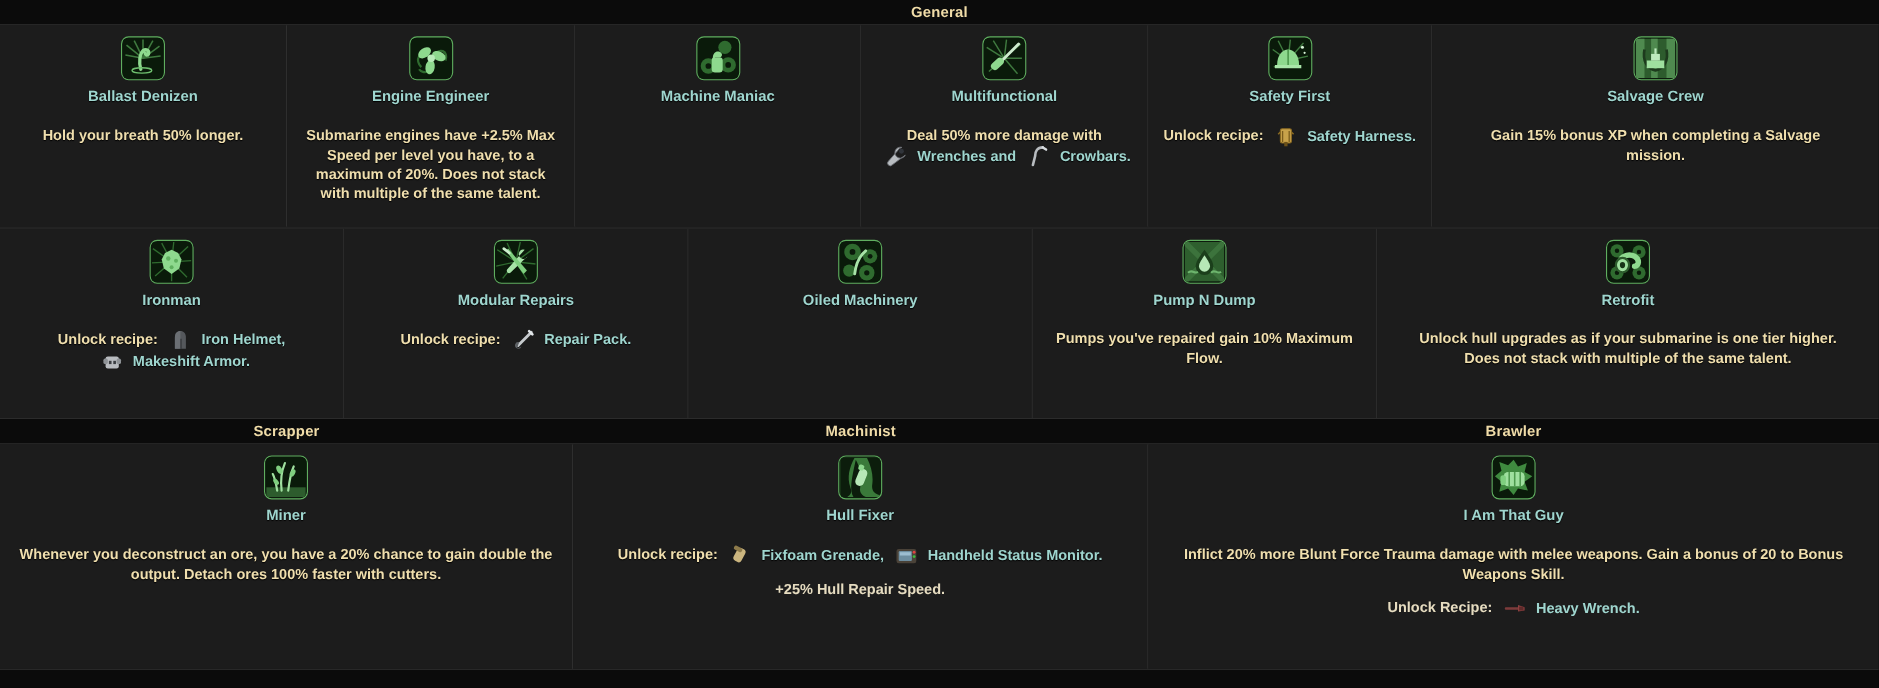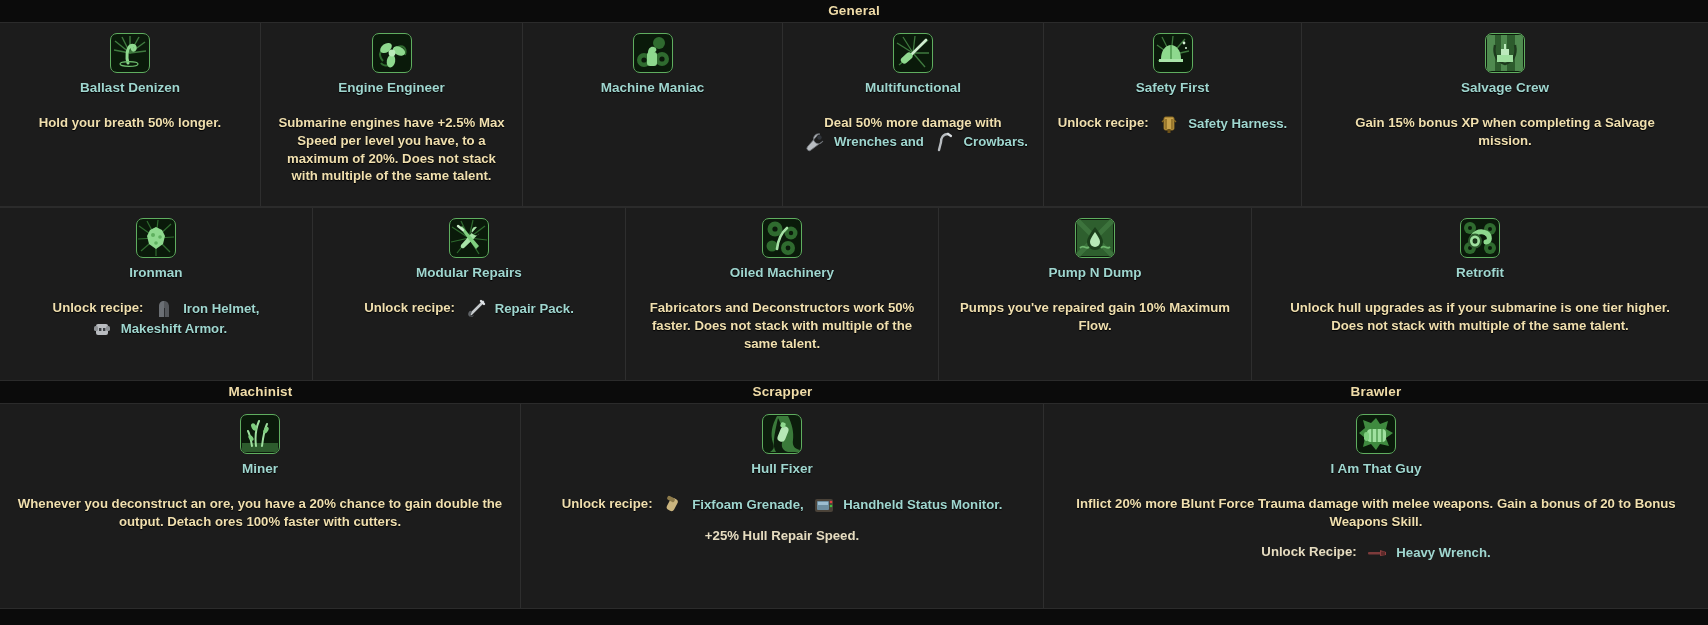--- a/index.html
+++ b/index.html
@@ -439,23 +439,20 @@
           </g>
           <g fill="#0a1a0a">
               <circle cx="11" cy="9" r="2.6"></circle>
               <circle cx="27" cy="13" r="2.2"></circle>
               <circle cx="24" cy="28" r="2.4"></circle>
             </g>
           <path d="M23 8 C17 13 14 20 13 29" fill="none" stroke="#a7e3a7" stroke-width="2.6" stroke-linecap="round"></path>
         </svg>
       </div>
       <div class="talent-name">Oiled Machinery</div>
-      <div class="talent-desc desc-mid">
-        <span class="desc-line">Fabricators and Deconstructors work 50% faster. Does not stack with multiple of the same talent.</span>
-      </div>
     </div>
 
     <div class="talent-cell">
       <div class="talent-icon">
         <svg width="36" height="36" viewBox="0 0 36 36">
           <rect width="36" height="36" fill="#2e5f2e"></rect>
           <path d="M0 0 L36 36 M0 36 L36 0" stroke="#3c733c" stroke-width="5"></path>
           <path d="M18 7 C12 15 10 19 10 22 a8 8 0 0 0 16 0 C26 19 24 15 18 7 Z" fill="#1b3f1b"></path>
           <path d="M18 12 C14 18 13 20 13 22 a5 5 0 0 0 10 0 C23 20 22 18 18 12 Z" fill="#b6e8b6"></path>
           <path d="M3 28 C7 24 9 30 12 27 M24 28 C27 24 30 30 33 27" fill="none" stroke="#6db56d" stroke-width="1.8"></path>
@@ -489,22 +486,22 @@
         </svg>
       </div>
       <div class="talent-name">Retrofit</div>
       <div class="talent-desc desc-wide">
         <span class="desc-line">Unlock hull upgrades as if your submarine is one tier higher. Does not stack with multiple of the same talent.</span>
       </div>
     </div>
   </div>
 
   <div class="section-header-band" id="hdr2">
+    <div class="section-header">Scrapper</div>
     <div class="section-header">Machinist</div>
-    <div class="section-header">Scrapper</div>
     <div class="section-header">Brawler</div>
   </div>
 
   <div class="talent-row" id="row3">
 
     <div class="talent-cell">
       <div class="talent-icon">
         <svg width="36" height="36" viewBox="0 0 36 36">
           <rect width="36" height="36" fill="#0a1a0a"></rect>
           <rect x="0" y="27" width="36" height="9" fill="#2d5c2d"></rect>

